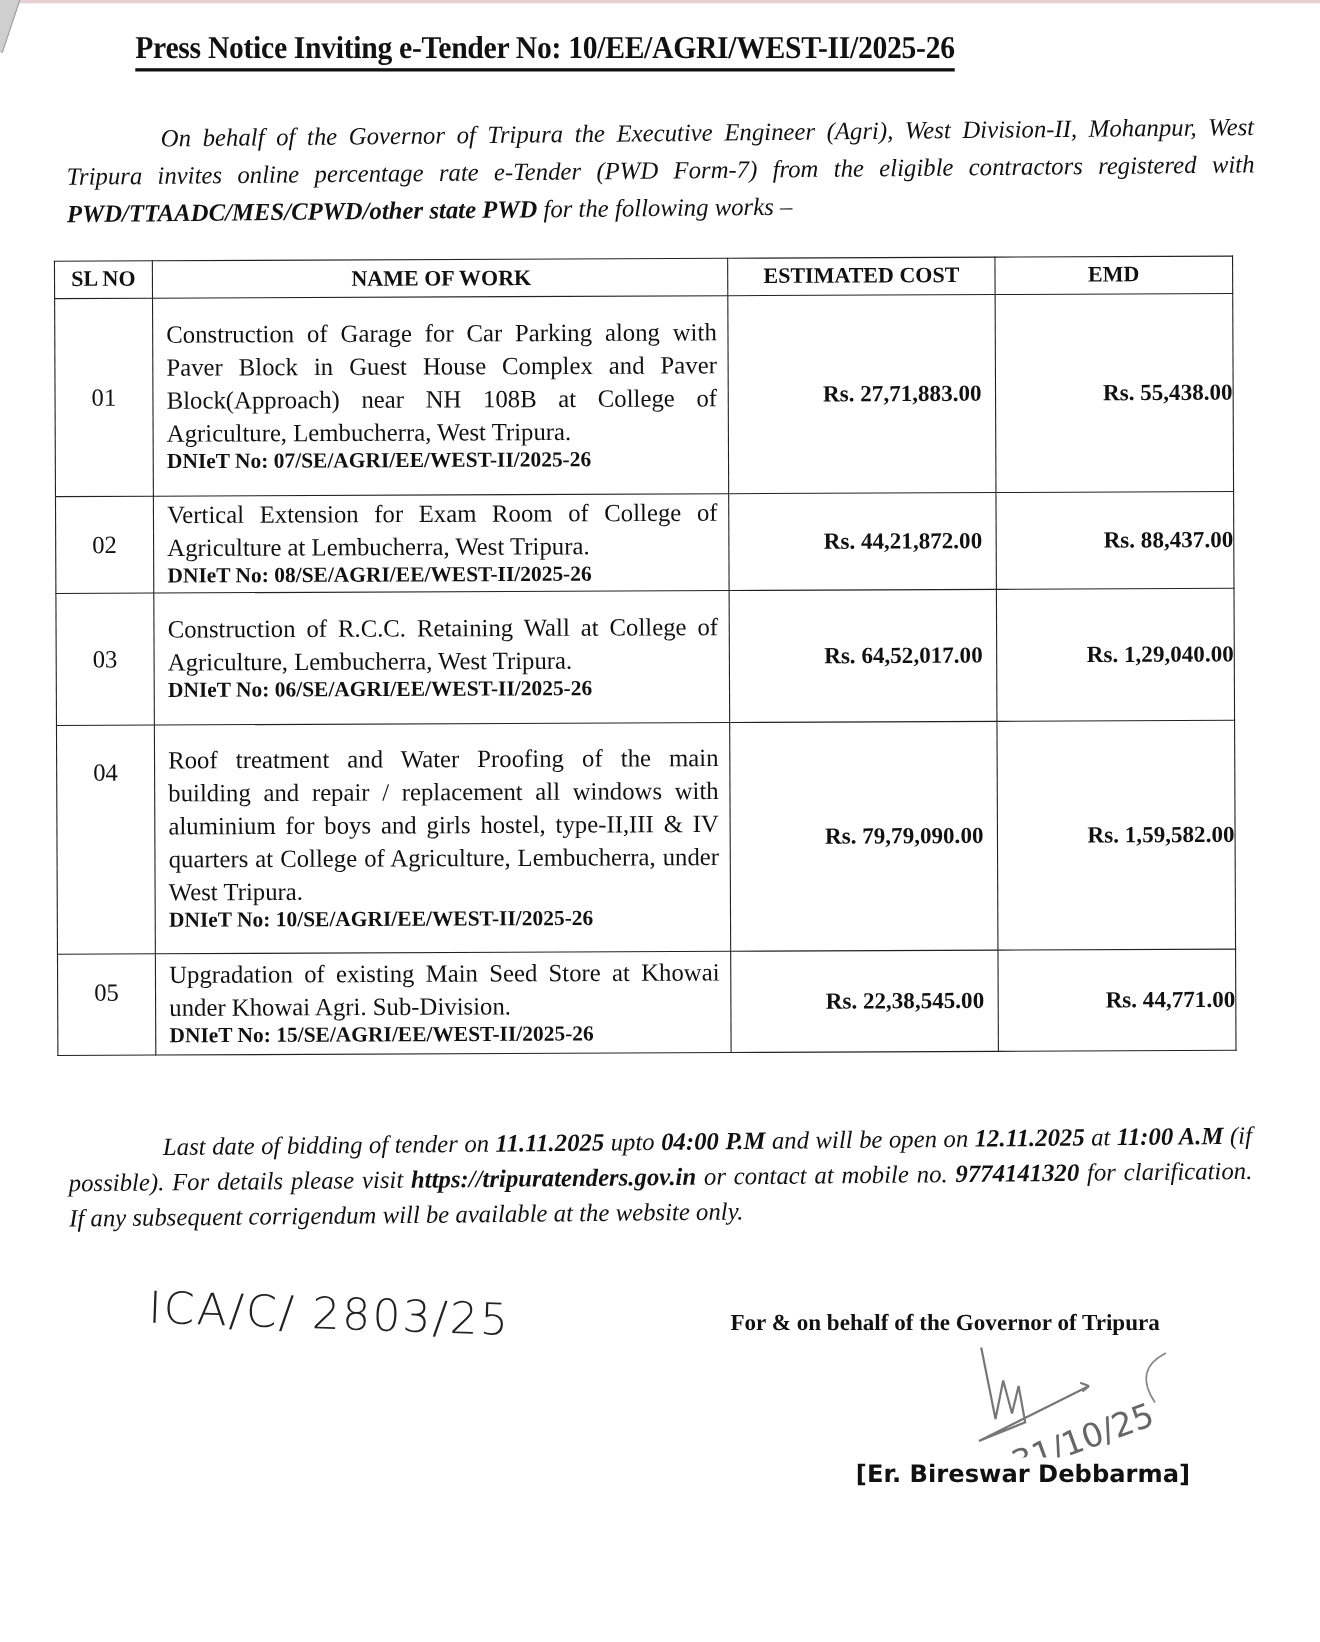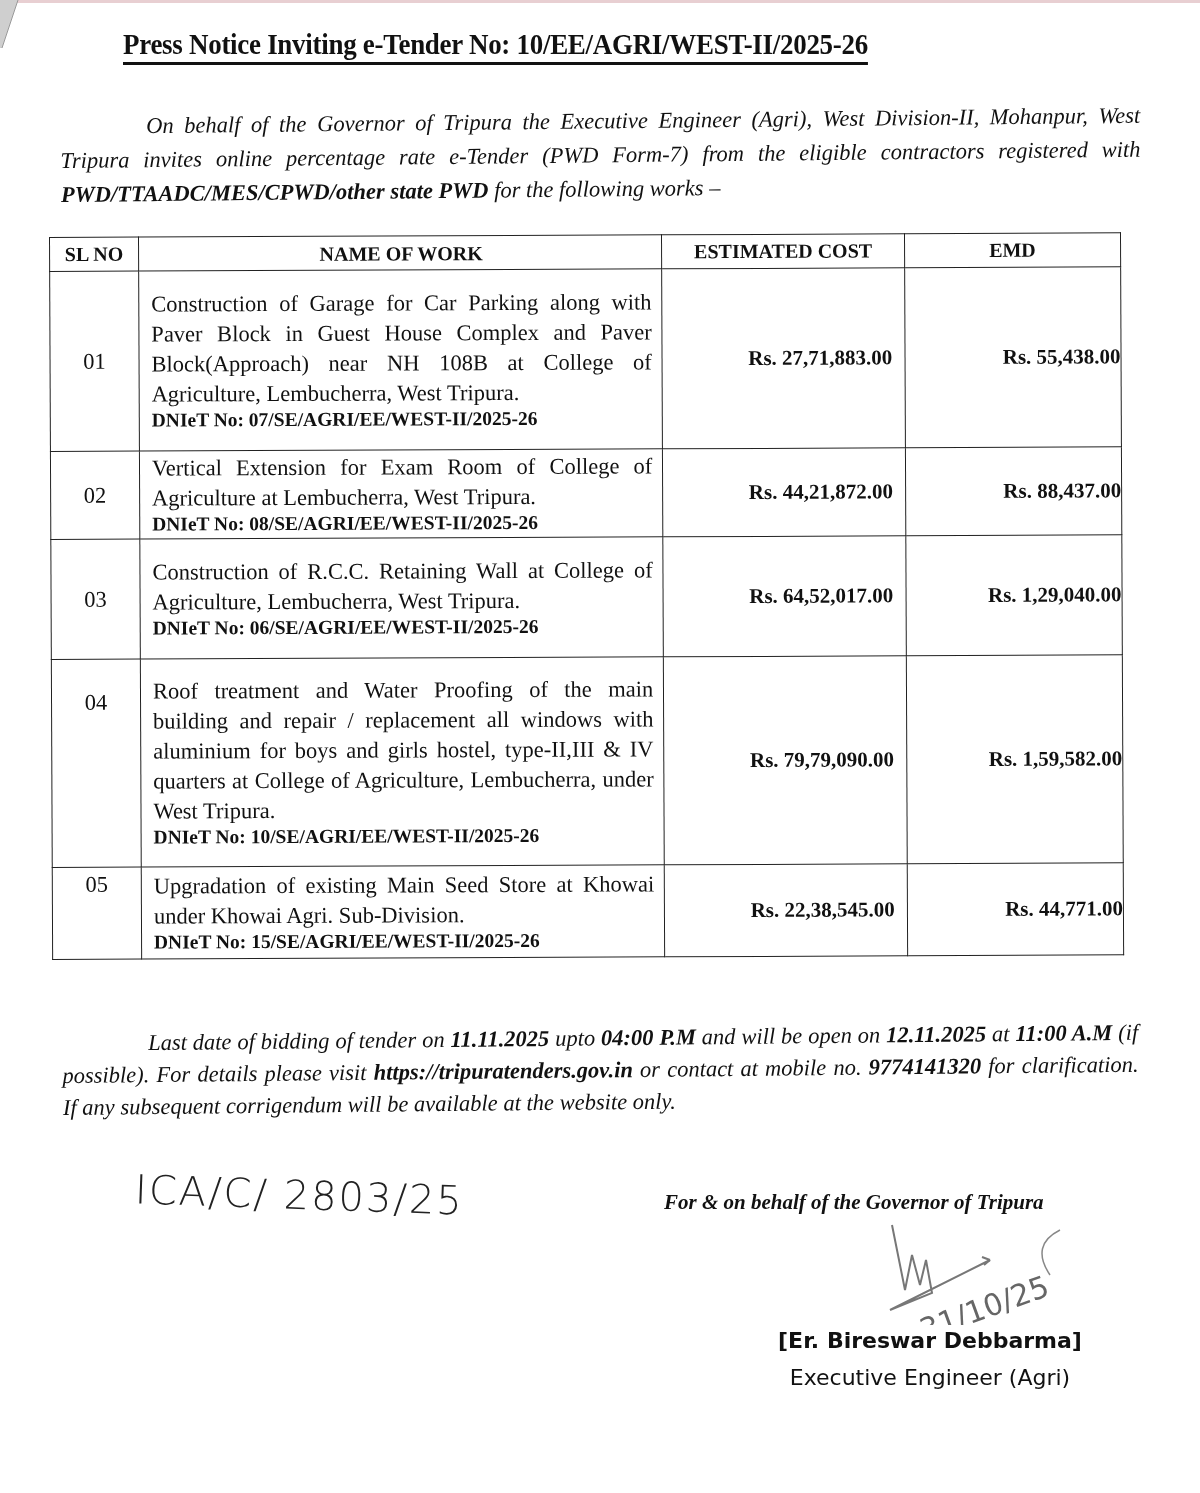--- a/index.html
+++ b/index.html
@@ -48,21 +48,21 @@
   .footer-text b { font-weight: bold; }
 
   .handwritten-ref {
     position: absolute; left: 135px; top: 1172px;
     font-family: "DejaVu Sans", sans-serif; font-size: 40px; font-weight: 300;
     letter-spacing: 2px; color: #222; transform: rotate(2deg);
   }
 
   .governor-line {
     position: absolute; left: 664px; top: 1190px;
-    font-style: italic; font-weight: bold; font-size: 21px; white-space: nowrap;
+    font-weight: bold; font-size: 21px; white-space: nowrap;
   }
 
   .signature { position: absolute; left: 870px; top: 1215px; width: 200px; height: 110px; }
 
   .signatory {
     position: absolute; left: 740px; top: 1322px; width: 380px; text-align: center;
     font-family: "DejaVu Sans", sans-serif; font-size: 22px; line-height: 37px;
   }
   .signatory .name { font-weight: bold; }
 </style>
@@ -119,21 +119,21 @@
     <tr style="height:208px">
       <td class="col-sl sl-top" style="padding-top:30px">04</td>
       <td class="col-name">
         <span class="work-text">Roof treatment and Water Proofing of the main building and repair / replacement all windows with aluminium for boys and girls hostel, type-II,III &amp; IV quarters at College of Agriculture, Lembucherra, under West Tripura.</span>
         <span class="dniet">DNIeT No: 10/SE/AGRI/EE/WEST-II/2025-26</span>
       </td>
       <td class="col-cost">Rs. 79,79,090.00</td>
       <td class="col-emd">Rs. 1,59,582.00</td>
     </tr>
     <tr style="height:92px">
-      <td class="col-sl sl-top" style="padding-top:4px">05</td>
+      <td class="col-sl sl-top" style="padding-top:22px">05</td>
       <td class="col-name">
         <span class="work-text">Upgradation of existing Main Seed Store at Khowai under Khowai Agri. Sub-Division.</span>
         <span class="dniet">DNIeT No: 15/SE/AGRI/EE/WEST-II/2025-26</span>
       </td>
       <td class="col-cost">Rs. 22,38,545.00</td>
       <td class="col-emd">Rs. 44,771.00</td>
     </tr>
   </tbody>
 </table>
 
@@ -145,14 +145,13 @@
 
 <svg class="signature" viewBox="0 0 200 110">
   <path d="M22 10 L35 75 L42 40 L50 70 L56 45 L62 78 L20 95 L120 45" fill="none" stroke="#777" stroke-width="2"></path>
   <path d="M120 45 L112 42 M120 45 L114 50" fill="none" stroke="#777" stroke-width="2"></path>
   <path d="M190 15 Q160 30 180 60" fill="none" stroke="#888" stroke-width="1.5"></path>
   <text x="45" y="108" font-family="DejaVu Sans, sans-serif" font-size="30" fill="#666" transform="rotate(-20 100 90)">31/10/25</text>
 </svg>
 
 <div class="signatory">
   <div class="name">[Er. Bireswar Debbarma]</div>
-  <div>Executive Engineer (Agri)</div>
 </div>
 
 </body></html>

